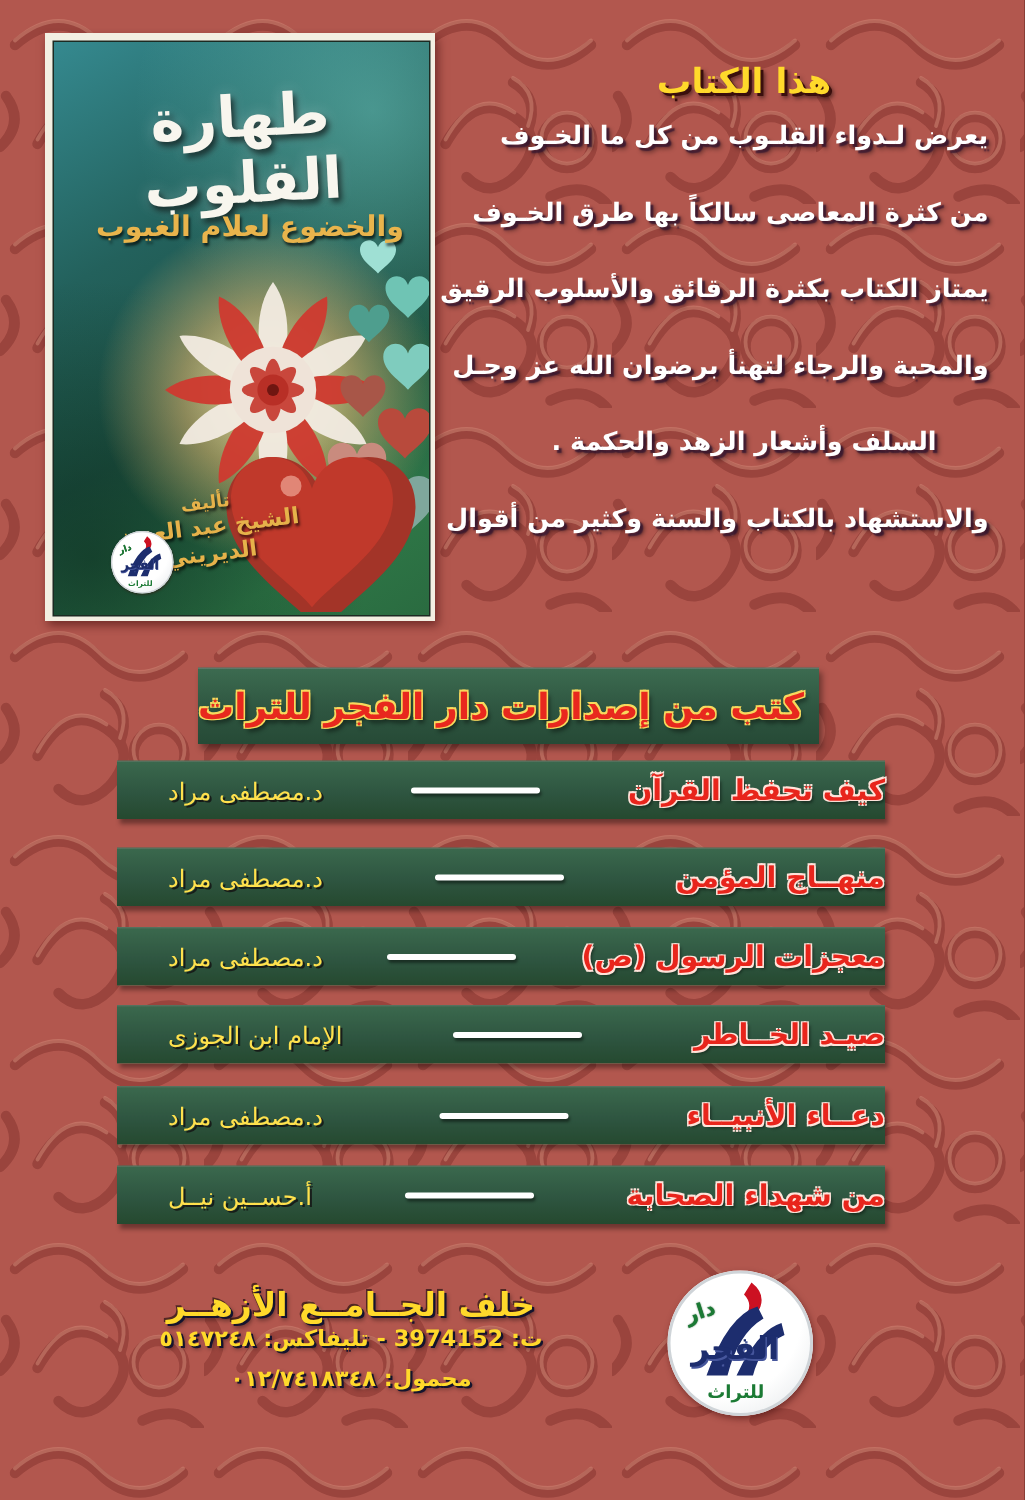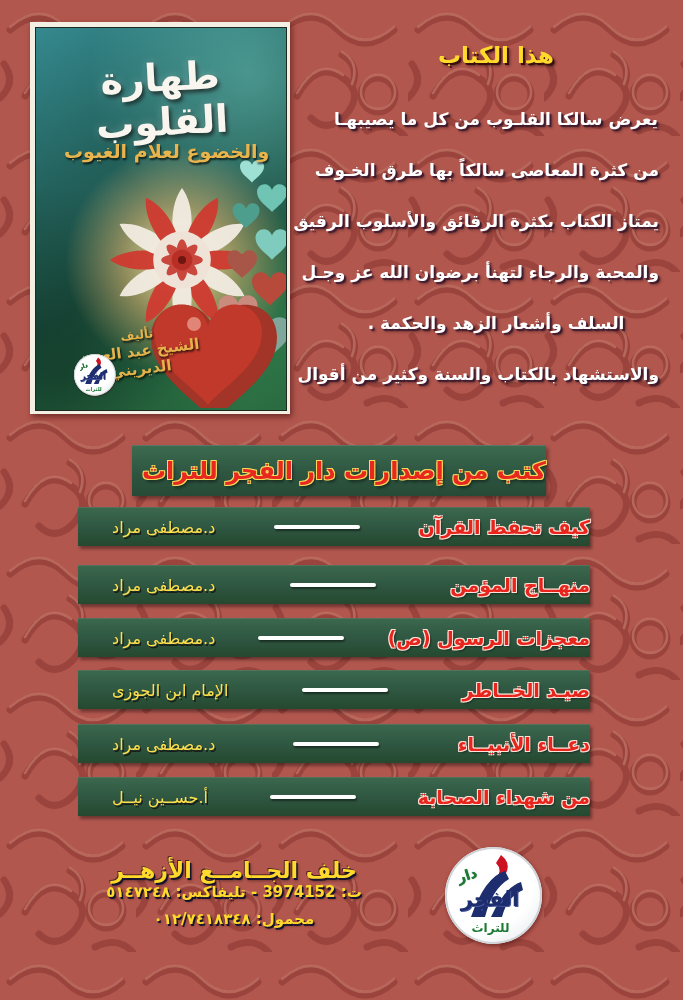--- a/index.html
+++ b/index.html
@@ -69,36 +69,36 @@
   }
   .logo svg{position:absolute;left:0;top:0;}
   .logo-mini-wrap{position:absolute;left:38px;top:326px;width:42px;height:42px;}
   .logo-mini-wrap .logo{transform:scale(.43);transform-origin:top left;}
   .logo-big{position:absolute;left:445px;top:847px;}
 
   
   .about{position:absolute;left:333px;top:42px;width:326px;text-align:center;}
   .about-heading{
     display:inline-block;color:#ffd92b;font-size:23px;font-weight:bold;
-    margin-bottom:38px;
+    margin-bottom:10px;
     text-shadow:2px 2px 0 #3a0f0d, 3px 3px 3px rgba(0,0,0,.5);
   }
   .about p{
     margin:0 0 25px 0;color:#ffffff;font-size:17px;font-weight:bold;line-height:26px;
     text-shadow:2px 2px 1px rgba(45,18,45,.8), 3px 3px 3px rgba(0,0,0,.35);
     white-space:nowrap;
   }
 
   
   .banner{
     position:absolute;left:132px;top:445px;width:414px;height:50px;
     background:linear-gradient(#3c6b50,#2e5540 55%,#264a36);
     border-top:1px solid rgba(255,255,255,.25);
     box-shadow:2px 3px 4px rgba(0,0,0,.4);
-    display:flex;align-items:center;justify-content:flex-start;
+    display:flex;align-items:center;justify-content:flex-end;
   }
   .banner span{
     color:#e8281e;font-size:24px;font-weight:bold;white-space:nowrap;
     text-shadow:1px 1px 0 #f7d95d,-1px -1px 0 #f7d95d,1px -1px 0 #f7d95d,-1px 1px 0 #f7d95d,2px 3px 3px rgba(0,0,0,.45);
   }
   .row{
     position:absolute;left:78px;width:512px;height:38px;
     background:linear-gradient(#3a684d,#2e5540 55%,#25492f);
     border-top:1px solid rgba(255,255,255,.22);
     box-shadow:2px 3px 3px rgba(0,0,0,.38);
@@ -226,21 +226,21 @@
           <span class="lg-dar">دار</span>
           <span class="lg-fajr">الفجر</span>
           <span class="lg-turath">للتراث</span>
         </div>
       </div>
     </div>
   </div>
 
   <section class="about" dir="rtl">
     <div class="about-heading">هذا الكتاب</div>
-    <p>يعرض سالكا القلـوب من كل ما يصيبهـا</p>
+    <p>يعرض لـدواء القلـوب من كل ما الخـوف</p>
     <p>من كثرة المعاصى سالكاً بها طرق الخـوف</p>
     <p>يمتاز الكتاب بكثرة الرقائق والأسلوب الرقيق</p>
     <p>والمحبة والرجاء لتهنأ برضوان الله عز وجـل</p>
     <p>السلف وأشعار الزهد والحكمة .</p>
     <p>والاستشهاد بالكتاب والسنة وكثير من أقوال</p>
   </section>
 
   <div class="banner" dir="rtl">
     <span>كتب من إصدارات دار الفجر للتراث</span>
   </div>

